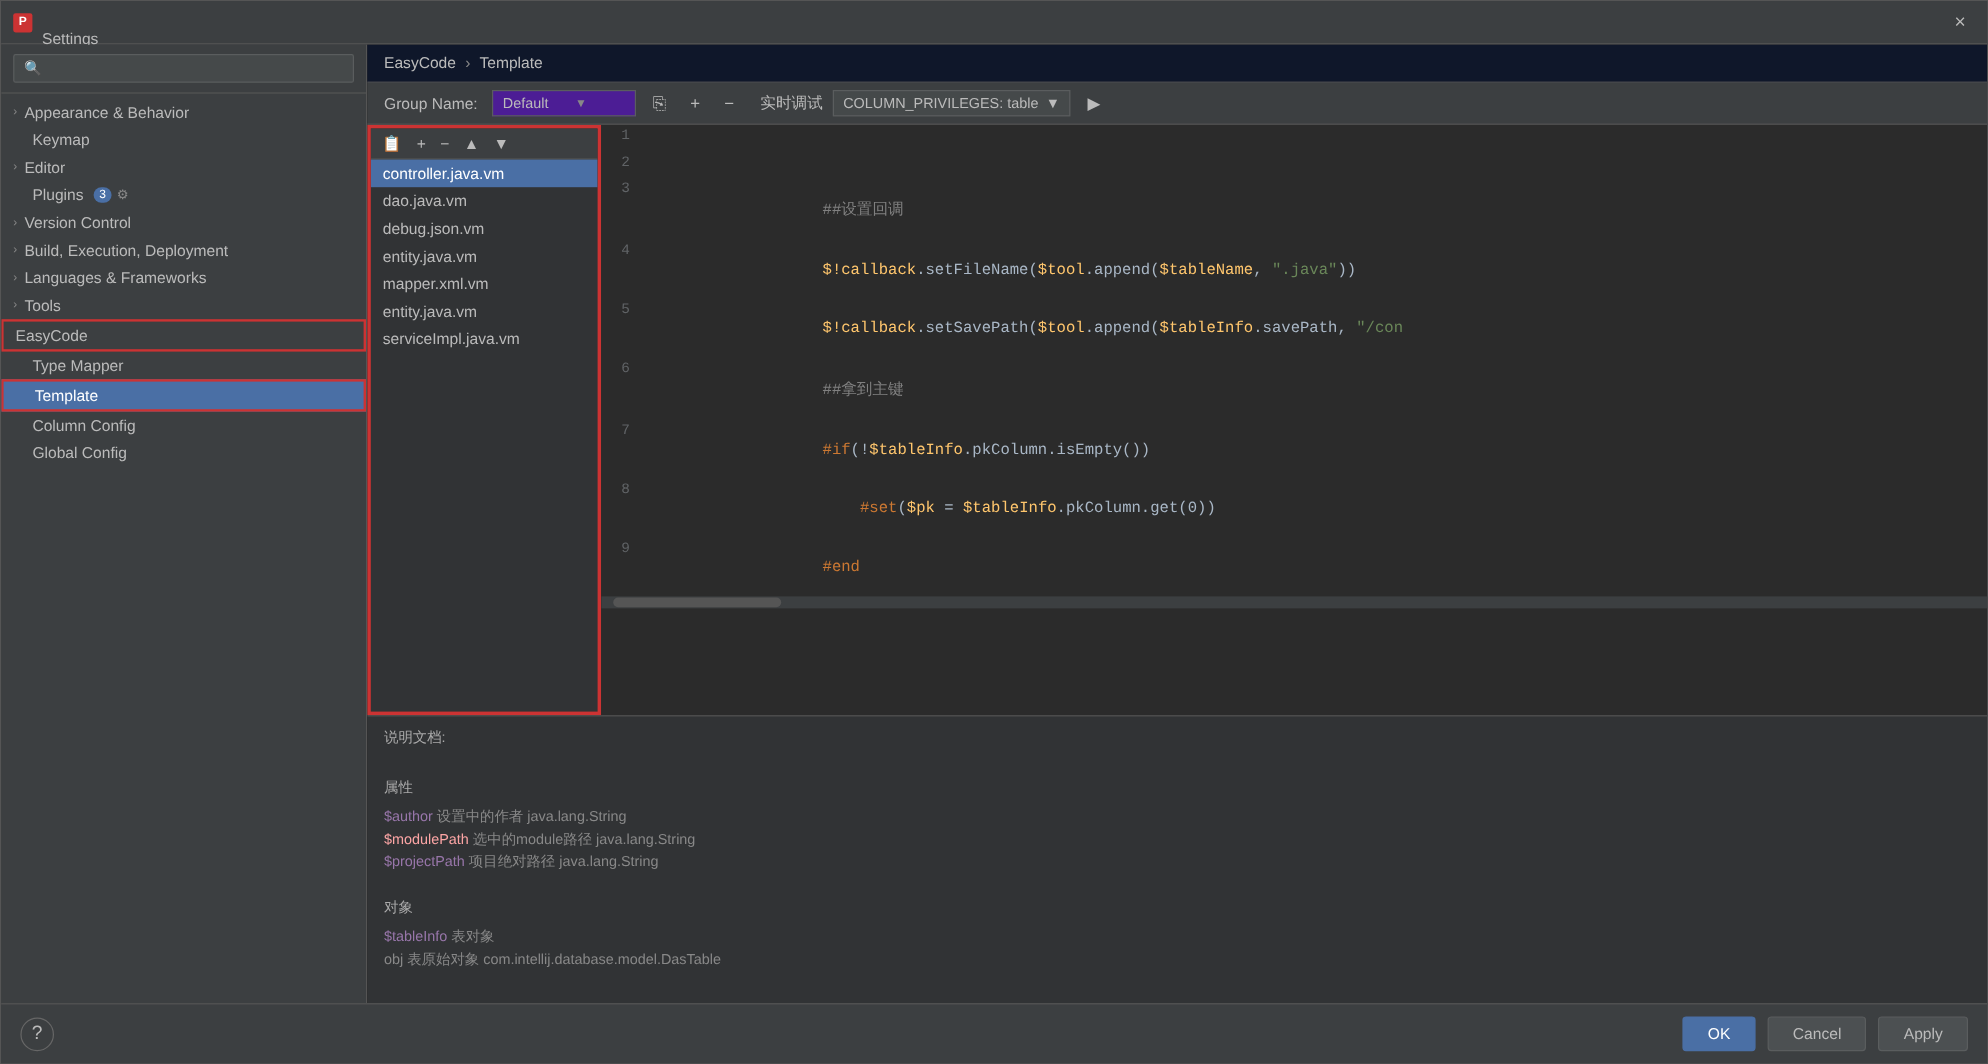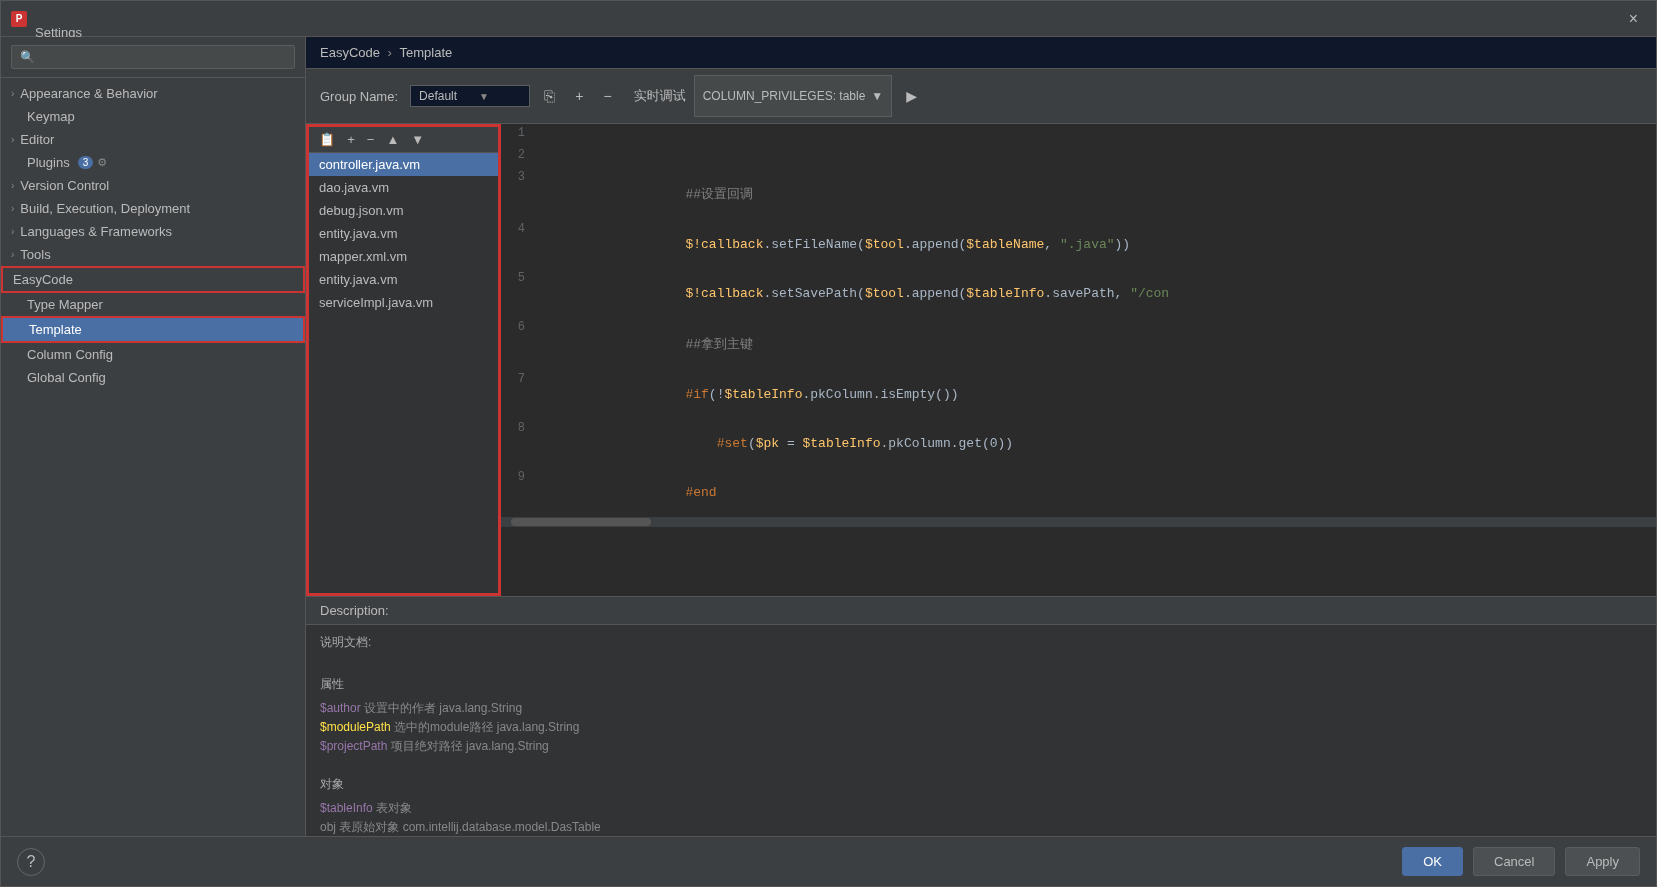--- a/index.html
+++ b/index.html
@@ -170,21 +170,21 @@
       gap: 8px;
     }
 
     .toolbar-label {
       color: #bbbbbb;
       font-size: 13px;
       margin-right: 4px;
     }
 
     .toolbar-dropdown {
-      background: #0f172a;
+      background: #4c1d95;
       border: 1px solid #5a5d5e;
       color: #bbbbbb;
       padding: 3px 8px;
       font-size: 12px;
       cursor: pointer;
       min-width: 120px;
       display: flex;
       align-items: center;
       gap: 22px;
     }
@@ -204,21 +204,21 @@
     .realtime-label {
       color: #bbbbbb;
       font-size: 13px;
       margin-left: 8px;
     }
 
     .realtime-dropdown {
       background: #45494a;
       border: 1px solid #5a5d5e;
       color: #bbbbbb;
-      padding: 13px 8px;
+      padding: 3px 8px;
       font-size: 12px;
       cursor: pointer;
       min-width: 160px;
       display: flex;
       align-items: center;
       gap: 6px;
     }
 
     
     .editor-area {
@@ -593,27 +593,26 @@
               </div>
 
             </div>
             <div class="scrollbar-h">
               <div class="scrollbar-thumb-h"></div>
             </div>
           </div>
         </div>
 
         <div class="description-panel">
-          <div class="description-label">Description:</div>
           <div class="description-content">
             <div class="desc-heading">说明文档:</div>
             <br>
             <div class="desc-heading">属性</div>
             <div class="desc-param"><span style="color:#9876aa;">$author</span>  设置中的作者  java.lang.String</div>
-            <div class="desc-param"><span style="color:#fde047;">$modulePath</span>  选中的module路径  java.lang.String</div>
+            <div class="desc-param"><span style="color:#fca5a5;">$modulePath</span>  选中的module路径  java.lang.String</div>
             <div class="desc-param"><span style="color:#9876aa;">$projectPath</span>  项目绝对路径  java.lang.String</div>
             <br>
             <div class="desc-heading">对象</div>
             <div class="desc-param"><span style="color:#9876aa;">$tableInfo</span>  表对象</div>
             <div class="desc-param">  obj  表原始对象  com.intellij.database.model.DasTable</div>
           </div>
         </div>
       </div>
     </div>
   </div>

